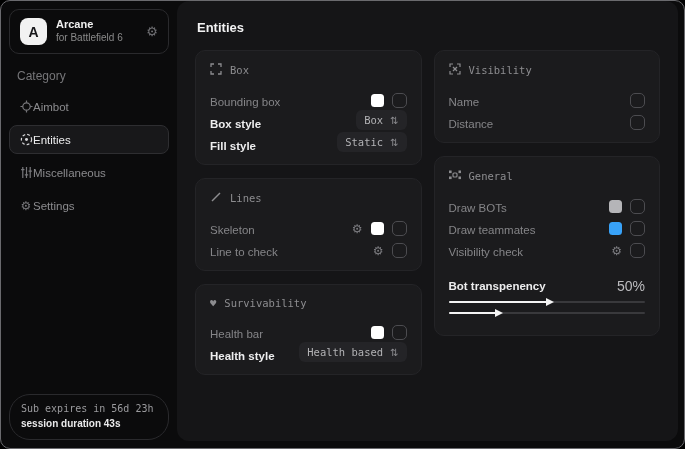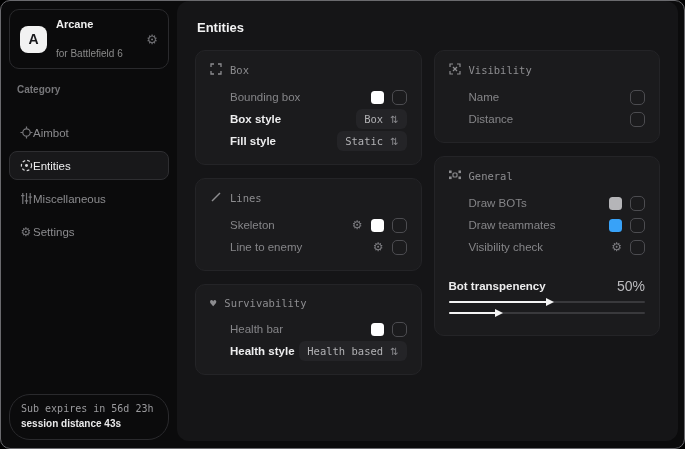--- a/index.html
+++ b/index.html
@@ -21,24 +21,24 @@
     border:1px solid #2a2a2d; border-radius:10px;
     padding:8px 10px; display:flex; align-items:center; gap:9px;
   }
   .logo {
     width:27px; height:27px; background:#f2f2f2; border-radius:8px;
     display:flex; align-items:center; justify-content:center;
     color:#17171a; font-weight:bold; font-size:14px; flex-shrink:0;
   }
   .brand-text { flex:1; line-height:1.25; }
   .brand-title { color:#f0f0f0; font-size:11px; font-weight:bold; }
-  .brand-sub { color:#8a8a8a; font-size:10px;margin-top:16px; }
+  .brand-sub { color:#8a8a8a; font-size:10px; }
   .brand-gear { color:#6f6f73; font-size:13px; cursor:pointer; }
 
-  .cat-label { color:#767679; font-size:10px; margin:15px 8px 21px;font-weight:bold; }
+  .cat-label { color:#767679; font-size:12px; margin:15px 8px 7px; }
 
   .nav-item {
     display:flex; align-items:center; 
     height:29px; padding:0 9px; margin:2px 0;
     border:1px solid transparent; border-radius:8px;
     color:#8b8b8e; font-size:11.5px; cursor:pointer;
   }
   .nav-item .ico { width:14px; display:flex; justify-content:center; color:#77777b; font-size:12px; }
   .nav-item.selected {
     background:#18181a; border-color:#2e2e31; color:#ededee;
@@ -68,23 +68,22 @@
     padding:9px 14px 12px;
   }
   .card-head {
     display:flex; align-items:center; gap:8px;
     color:#8d8d90; font-family:"DejaVu Sans Mono", monospace; font-size:10.5px;
     margin:3px 0 9px;
   }
   .card-head svg { stroke:#8d8d90; }
 
   .row {
-    display:flex; align-items:center; justify-content:space-between;
+    display:flex; align-items:flex-end; justify-content:space-between;
     height:22px;
-    margin-left:20px;
   }
   .lbl-dim { color:#858588; font-size:11.5px; }
   .lbl-bright { color:#ededee; font-size:11.5px; font-weight:bold; }
   .ctrls { display:flex; align-items:center; gap:8px; }
 
   .swatch { width:13px; height:13px; border-radius:3.5px; cursor:pointer; }
   .swatch.dark { border:1px solid #39393c; }
   .checkbox {
     width:15px; height:15px; border:1.5px solid #4c4c50; border-radius:5px;
     background:transparent; cursor:pointer;
@@ -170,21 +169,21 @@
 
     <div class="nav-item">
       <span class="ico">⚙</span>
       <span>Settings</span>
     </div>
 
     <div class="sidebar-spacer"></div>
 
     <div class="sub-card">
       <div class="sub-line1">Sub expires in 56d 23h</div>
-      <div class="sub-line2">session distance 43s</div>
+      <div class="sub-line2">session duration 43s</div>
     </div>
   </div>
 
   <div class="main">
     <div class="page-title">Entities</div>
 
     <div class="cols">
 
       <div class="col">
 
@@ -234,21 +233,21 @@
           </div>
           <div class="row">
             <span class="lbl-dim">Skeleton</span>
             <span class="ctrls">
               <span class="gear-btn">⚙</span>
               <span class="swatch" style="background: rgb(255, 255, 255);"></span>
               <span class="checkbox"></span>
             </span>
           </div>
           <div class="row">
-            <span class="lbl-dim">Line to enemy</span>
+            <span class="lbl-dim">Line to check</span>
             <span class="ctrls">
               <span class="gear-btn">⚙</span>
               <span class="checkbox"></span>
             </span>
           </div>
         </div>
 
         <div class="card">
           <div class="card-head">
             <span>♥</span>

